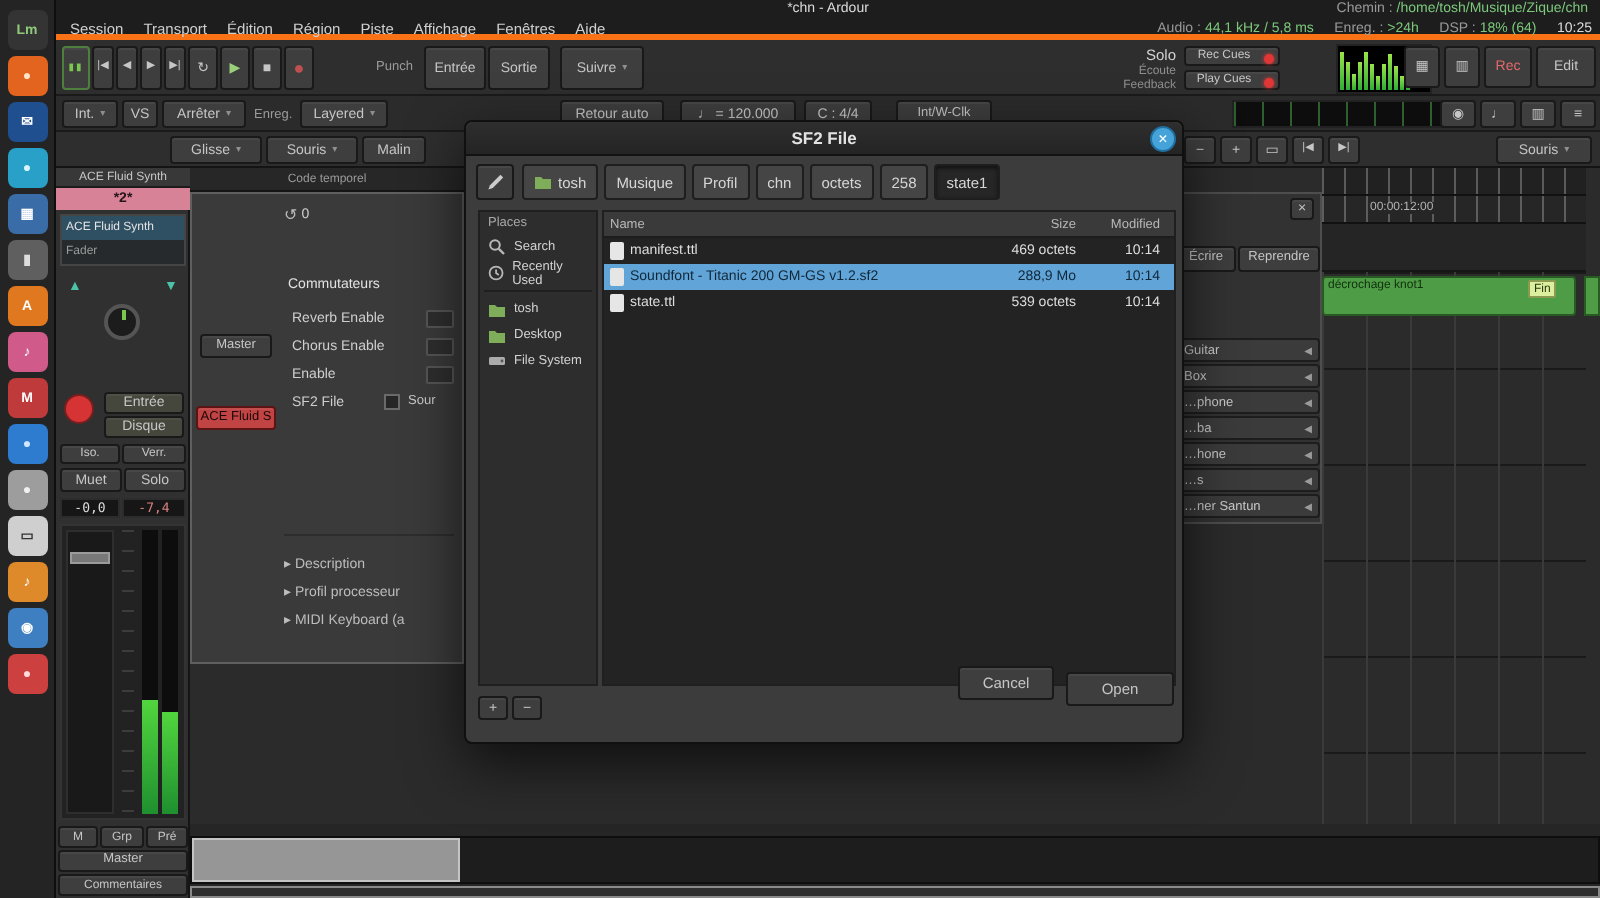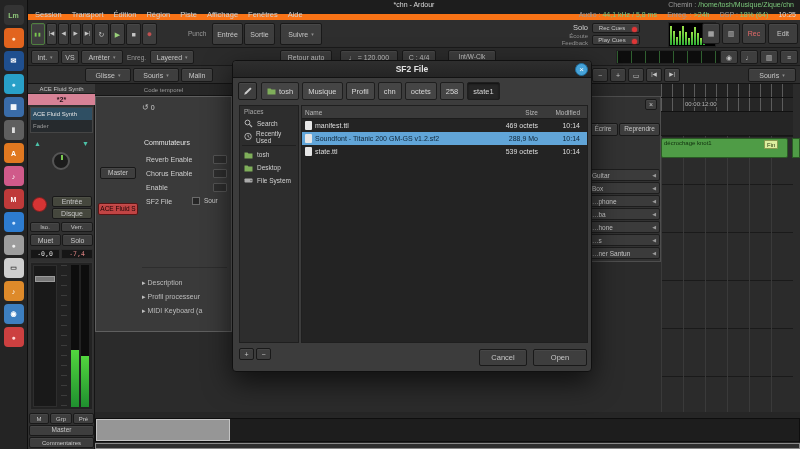--- a/index.html
+++ b/index.html
@@ -51,21 +51,21 @@
   <div class="tbi" style="background: rgb(208, 90, 138); color: rgb(255, 255, 255);">♪</div>
   <div class="tbi" style="background: rgb(191, 58, 58); color: rgb(255, 255, 255);">M</div>
   <div class="tbi" style="background: rgb(45, 124, 208); color: rgb(207, 230, 255);">●</div>
   <div class="tbi" style="background: rgb(157, 157, 157); color: rgb(240, 240, 240);">●</div>
   <div class="tbi" style="background: rgb(207, 207, 207); color: rgb(51, 51, 51);">▭</div>
   <div class="tbi" style="background: rgb(222, 138, 42); color: rgb(255, 255, 255);">♪</div>
   <div class="tbi" style="background: rgb(61, 127, 192); color: rgb(255, 255, 255);">◉</div>
   <div class="tbi" style="background: rgb(204, 64, 64); color: rgb(255, 216, 216);">●</div>
 </div>
 
-<div class="abs" style="left:28px;top:0;width:772px;height:20px;background:#1d1d1d;border-bottom:6px solid #f97316">
+<div class="abs" style="left:28px;top:0;width:772px;height:20px;background:#1d1d1d;border-bottom:3px solid #f97316">
   <div class="abs" style="left:0;top:0;right:0;height:9px;text-align:center;font-size:7px;line-height:9px;color:#dcdcdc">*chn - Ardour</div>
   <div class="abs" style="right:6px;top:0;height:9px;font-size:7px;line-height:9px">
     <span class="lbl" style="position:static">Chemin :</span>
     <b style="color:#7cc97c;font-weight:normal">/home/tosh/Musique/Zique/chn</b>
   </div>
   <div class="abs" style="left:2px;top:9px;height:11px;display:flex">
     <span class="menu-item">Session</span>
     <span class="menu-item">Transport</span>
     <span class="menu-item">Édition</span>
     <span class="menu-item">Région</span>
@@ -424,15 +424,15 @@
           <span class="fi"></span>
           <span>state.ttl</span>
         </span>
       <span class="fd-size">539 octets</span>
       <span class="fd-mod">10:14</span>
     </div>
   </div>
 
   <div class="btn abs" style="left:6px;top:287px;width:15px;height:12px">+</div>
   <div class="btn abs" style="left:23px;top:287px;width:15px;height:12px">−</div>
-  <div class="btn abs" style="left:246px;top:288px;width:48px;height:17px;font-size:7.5px">Cancel</div>
-  <div class="btn abs" style="left:300px;top:288px;width:54px;height:17px;font-size:7.5px">Open</div>
+  <div class="btn abs" style="left:246px;top:272px;width:48px;height:17px;font-size:7.5px">Cancel</div>
+  <div class="btn abs" style="left:300px;top:275px;width:54px;height:17px;font-size:7.5px">Open</div>
 </div>
 
 </body></html>

